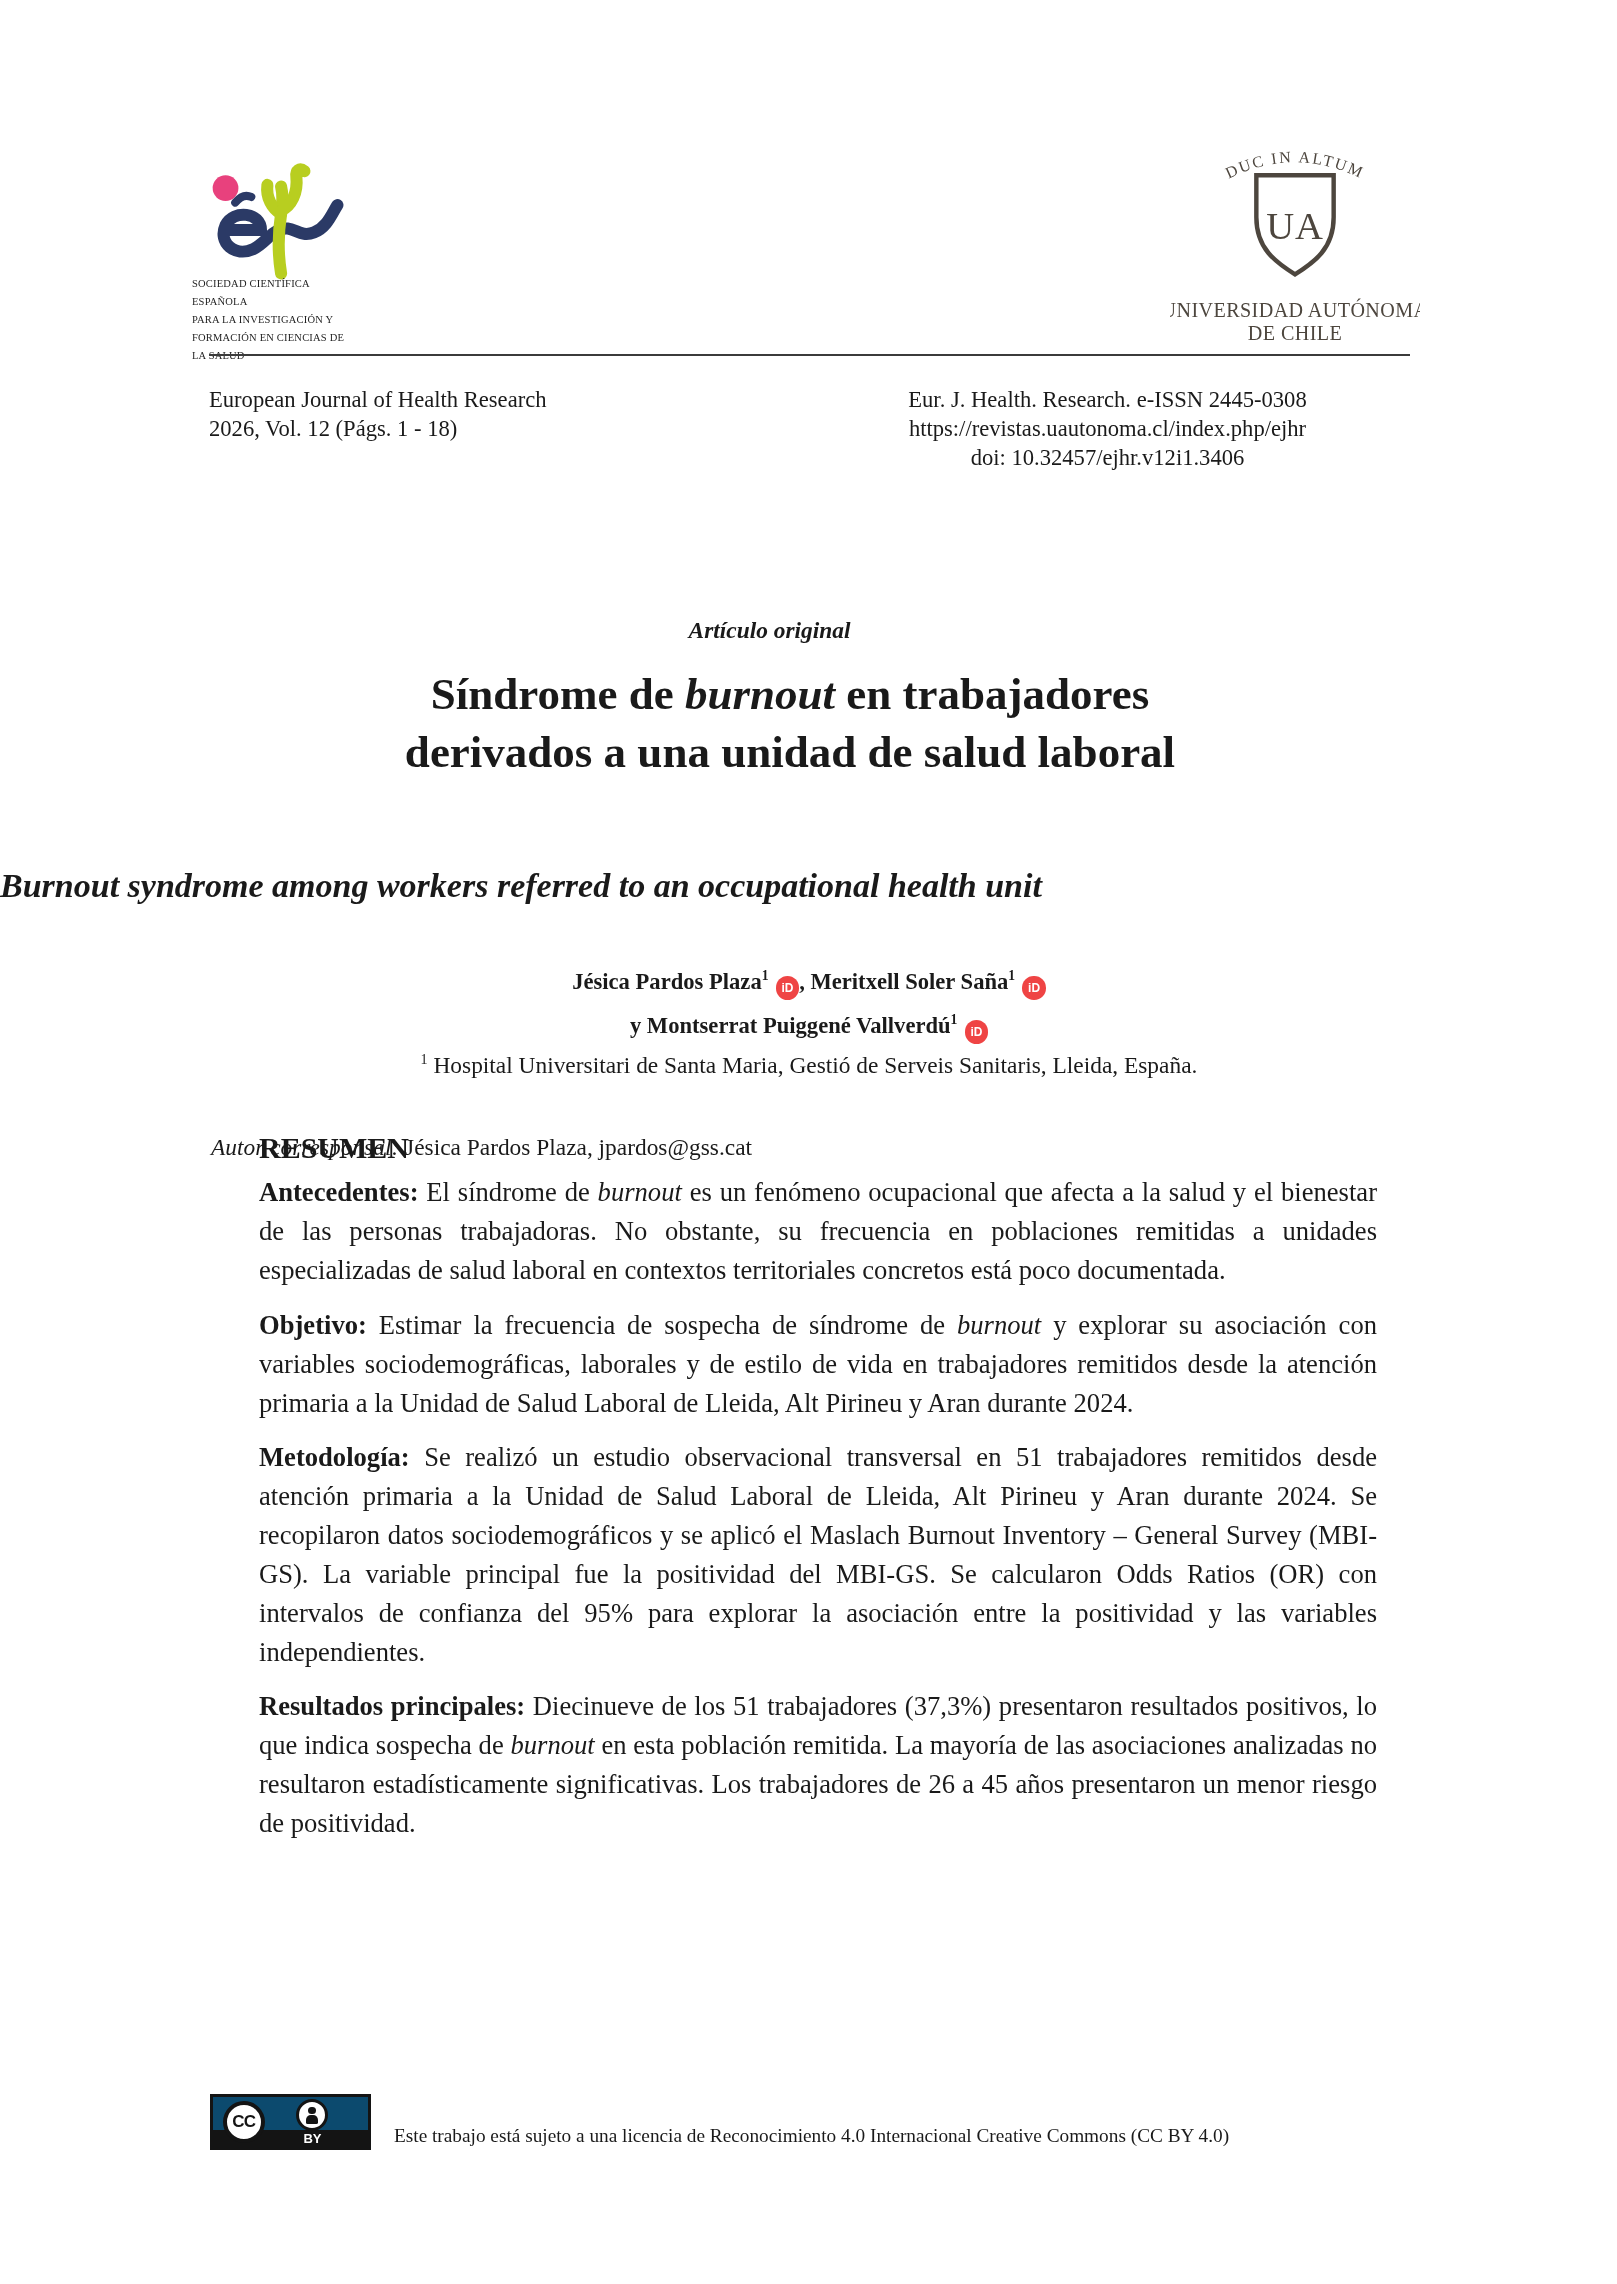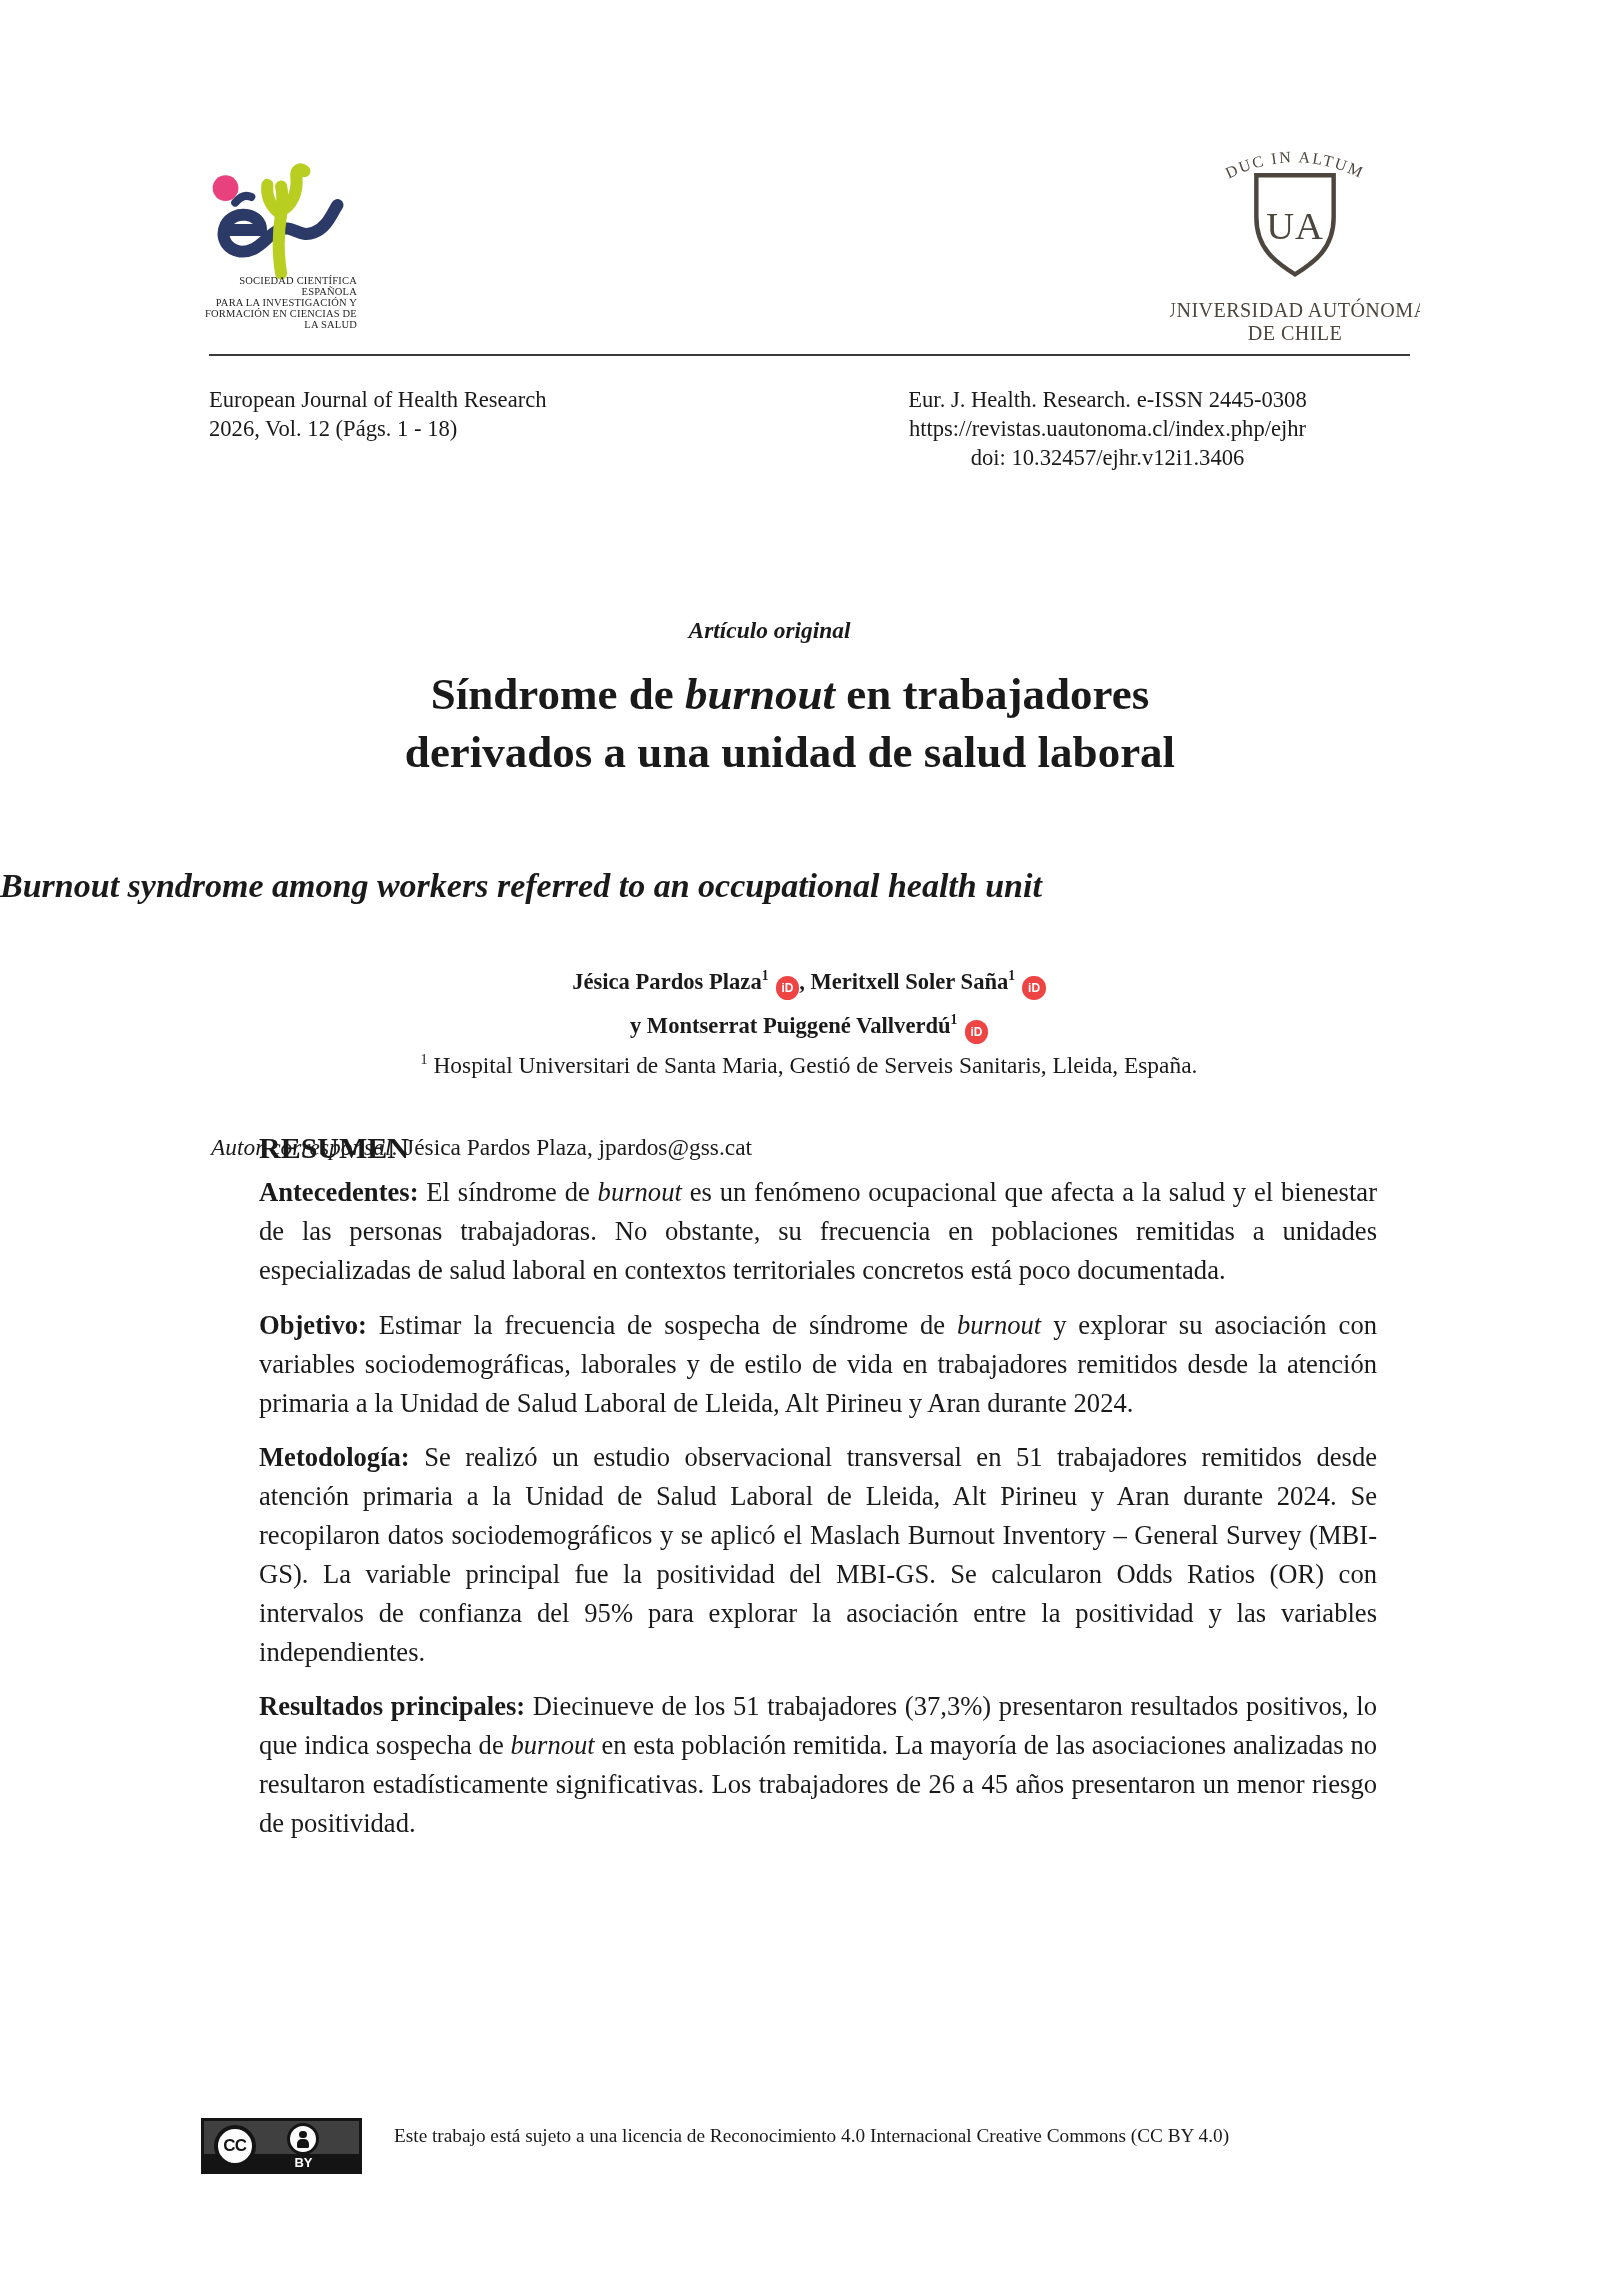--- a/index.html
+++ b/index.html
@@ -1,22 +1,22 @@
 <!DOCTYPE html>
 <html style="font-size:13px"><head>
 <meta charset="utf-8">
 <style>
   html,body{margin:0;padding:0;background:#ffffff;}
   .page{position:relative;width:1618px;height:2284px;background:#fff;overflow:hidden;
         font-family:"Liberation Serif","DejaVu Serif",serif;color:#1a1a1a;}
 
   
   .society-logo{position:absolute;left:203px;top:151px;width:161px;}
-  .society-caption{position:absolute;left:192px;top:275px;width:165px;text-align:right;
-        font-size:10.5px;line-height:11px;letter-spacing:0.2px;color:#1f1f1f;}
+  .society-caption{position:absolute;left:192px;top:275px;width:165px;text-align:left;
+        font-size:10.5px;line-height:18px;letter-spacing:0.2px;color:#1f1f1f;}
   .ua-logo{position:absolute;left:1170px;top:135px;}
   .ua-logo text{fill:#4d463e;font-family:"Liberation Serif","DejaVu Serif",serif;}
   .ua-logo .motto{font-size:20px;letter-spacing:2.5px;}
   .ua-logo .monogram{font-size:48px;letter-spacing:1px;}
   .ua-logo .uniname{font-size:25px;letter-spacing:.5px;}
   .shield{fill:none;stroke:#4d463e;stroke-width:5.5px;}
 
   .rule{position:absolute;left:209px;top:354px;width:1201px;height:1.6px;background:#3b3b3b;}
 
   
@@ -45,22 +45,22 @@
         color:#fff;font-family:"Liberation Sans","DejaVu Sans",sans-serif;font-weight:bold;
         font-size:12px;font-style:normal;align-items:center;justify-content:center;
         vertical-align:-3.2px;margin-left:7.3px;}
 
   
   .abstract{position:absolute;left:259px;top:1128px;width:1118px;}
   .abstract h2{margin:0 0 6.4px 0;font-size:30px;line-height:39px;font-weight:bold;}
   .abstract p{margin:0 0 15.3px 0;font-size:26.6px;line-height:39px;text-align:justify;}
 
   
-  .cc-badge{position:absolute;left:201px;top:2094px;width:155px;height:50px;
-        background:#404040;border:3.2px solid #141414;margin-top:24px;}
+  .cc-badge{position:absolute;left:210px;top:2094px;width:155px;height:50px;
+        background:#0c4a6e;border:3.2px solid #141414;}
   .cc-strip{position:absolute;left:0;bottom:0;width:100%;height:17px;background:#141414;}
   .cc-circle{position:absolute;left:9.7px;top:4px;width:34px;height:34px;border-radius:50%;
         background:#fff;border:4px solid #141414;display:flex;align-items:center;justify-content:center;
         font-family:"Liberation Sans","DejaVu Sans",sans-serif;font-weight:bold;font-size:17px;
         letter-spacing:-0.8px;color:#141414;z-index:2;}
   .person-circle{position:absolute;left:83px;top:2.4px;width:26px;height:26px;border-radius:50%;
         background:#fff;border:3.2px solid #141414;display:flex;flex-direction:column;
         align-items:center;justify-content:center;z-index:2;}
   .person-head{width:7.3px;height:7.3px;border-radius:50%;background:#141414;margin-bottom:0.8px;}
   .person-torso{width:11.3px;height:8.9px;background:#141414;border-radius:4.8px 4.8px 1.6px 1.6px;}

